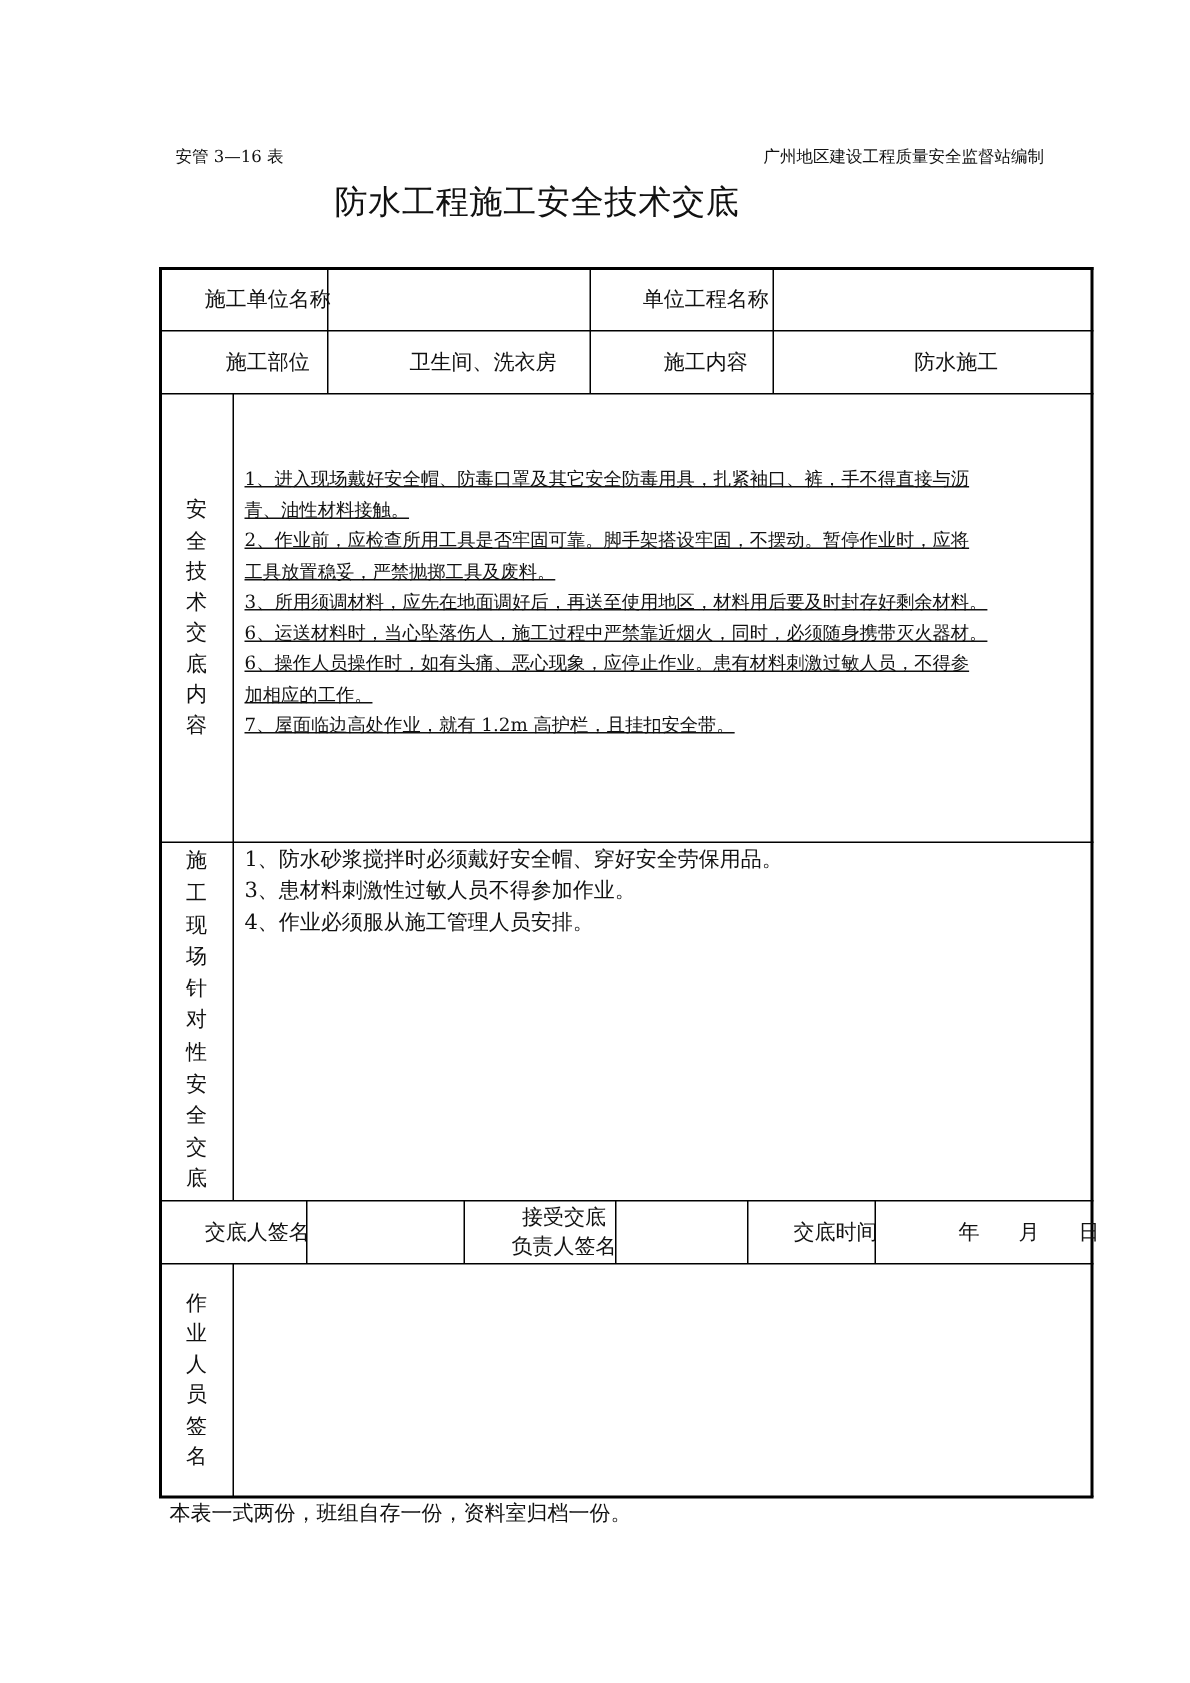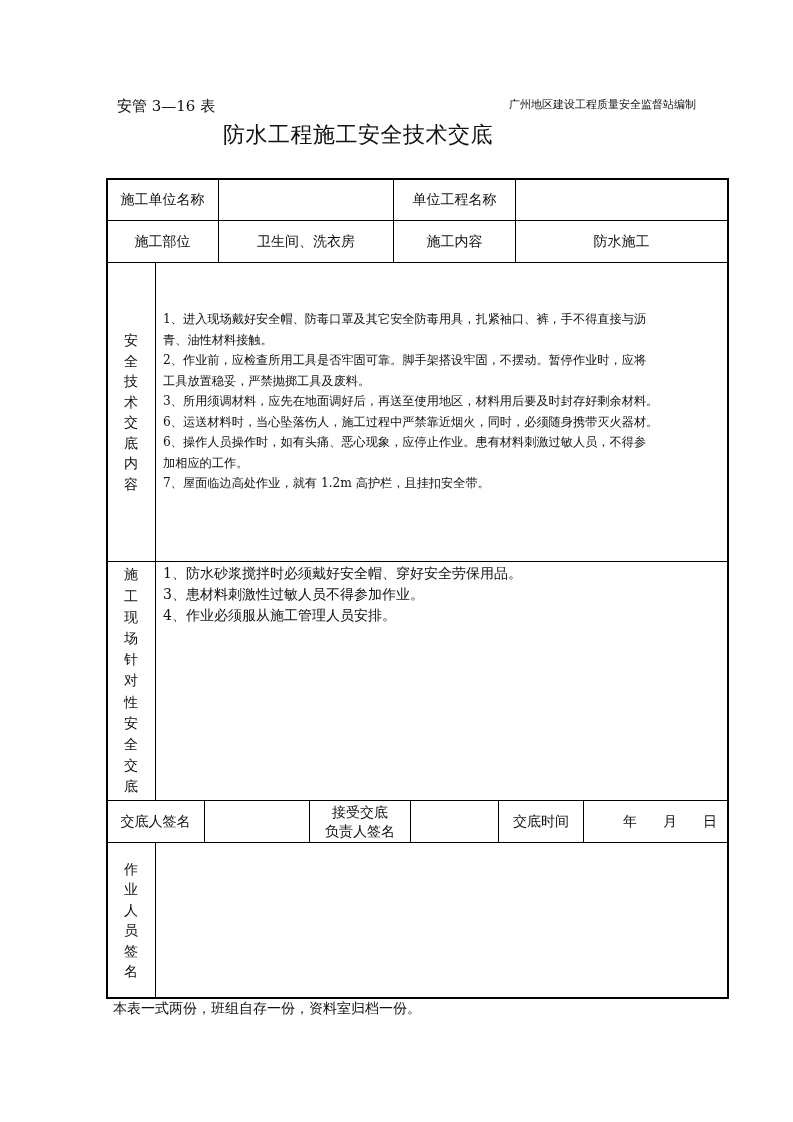--- a/index.html
+++ b/index.html
@@ -1,22 +1,22 @@
 <!DOCTYPE html>
 <html><head>
 <meta charset="utf-8">
 <style>
   html, body { margin:0; padding:0; background:#ffffff; }
   body { width:793px; height:1122px; position:relative; font-family:"DejaVu Serif","Liberation Serif",serif; color:#111; }
   .abs { position:absolute; }
-  .hdr-left { left:117px; top:97px; font-size:15px; }
+  .hdr-left { left:117px; top:97px; font-size:11px; }
   .hdr-right { left:490px; top:97px; font-size:11px; width:206px; text-align:right; }
   .title { left:0; width:716px; top:120px; text-align:center; font-size:22px; letter-spacing:0.5px; }
   .line { position:absolute; background:#000; }
-  .cell { position:absolute; display:flex; align-items:center; justify-content:center; font-size:14px; text-align:center; }
+  .cell { position:absolute; display:flex; align-items:center; justify-content:center; font-size:14px; text-align:center;padding-left:16px; }
   .vlabel { position:absolute; display:flex; flex-direction:column; align-items:center; justify-content:center; font-size:14px; line-height:20.5px; }
   .para { position:absolute; font-size:12.2px; line-height:20.5px; }
   .para2 { position:absolute; font-size:14px; line-height:21px; }
   .footer { left:113px; top:1000px; font-size:14px; }
   .twoline { line-height:19px; }
   .date span { display:inline-block; }
 </style>
 </head>
 <body>
 
@@ -63,21 +63,21 @@
   <div class="vlabel" style="left:107px;top:263px;width:48px;height:298px;">
     <span>安</span>
     <span>全</span>
     <span>技</span>
     <span>术</span>
     <span>交</span>
     <span>底</span>
     <span>内</span>
     <span>容</span>
   </div>
-  <div class="para" style="left:163px;top:309px;width:565px;">
+  <div class="para" style="left:163px;top:309px;width:565px;text-decoration:underline;">
     <div>1、进入现场戴好安全帽、防毒口罩及其它安全防毒用具，扎紧袖口、裤，手不得直接与沥</div>
     <div>青、油性材料接触。</div>
     <div>2、作业前，应检查所用工具是否牢固可靠。脚手架搭设牢固，不摆动。暂停作业时，应将</div>
     <div>工具放置稳妥，严禁抛掷工具及废料。</div>
     <div>3、所用须调材料，应先在地面调好后，再送至使用地区，材料用后要及时封存好剩余材料。</div>
     <div>6、运送材料时，当心坠落伤人，施工过程中严禁靠近烟火，同时，必须随身携带灭火器材。</div>
     <div>6、操作人员操作时，如有头痛、恶心现象，应停止作业。患有材料刺激过敏人员，不得参</div>
     <div>加相应的工作。</div>
     <div>7、屋面临边高处作业，就有 1.2m 高护栏，且挂扣安全带。</div>
   </div>

